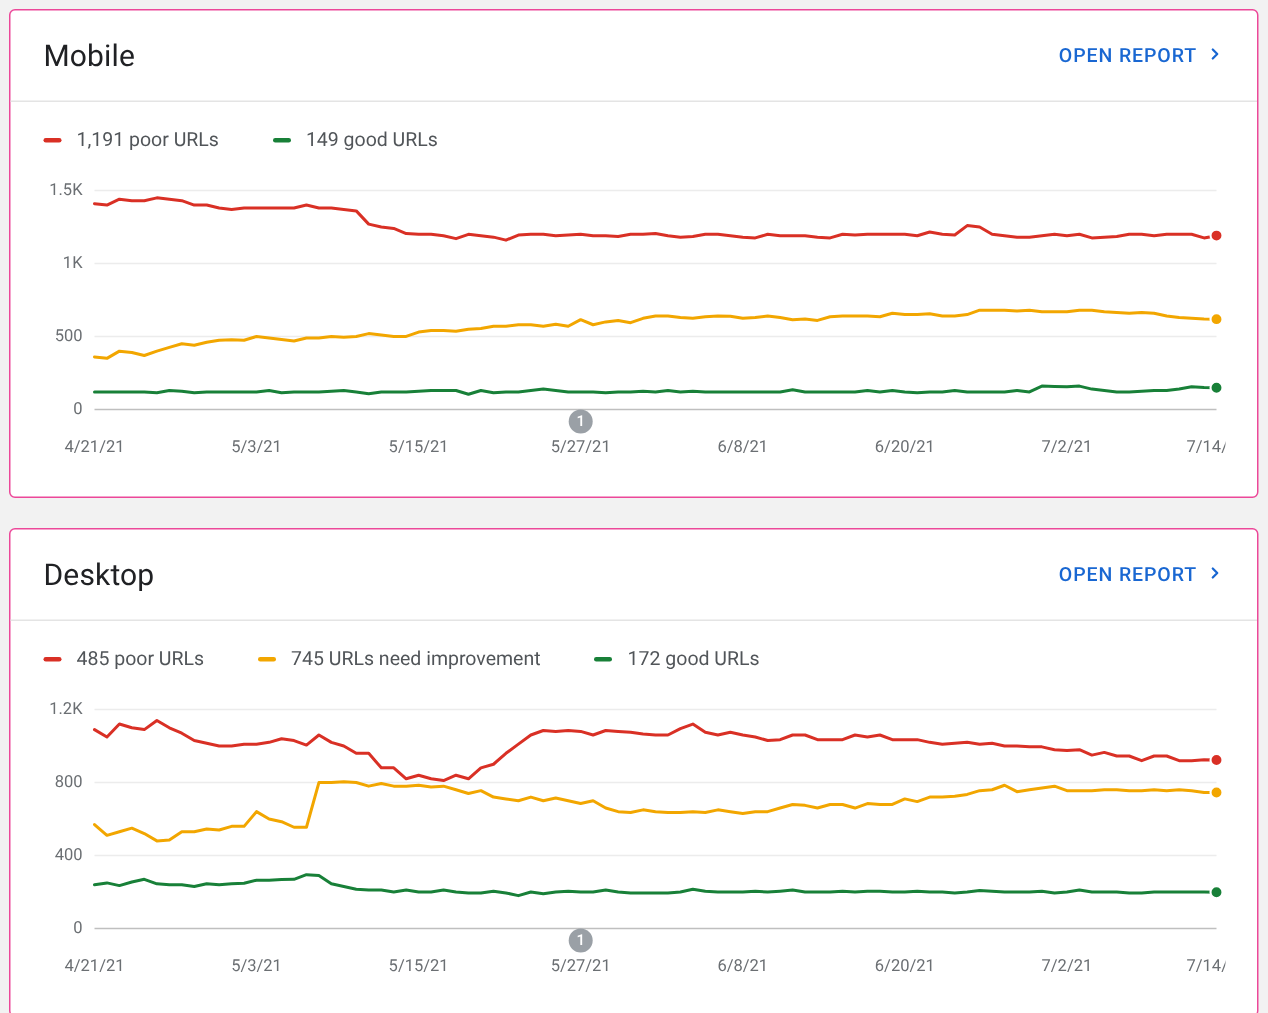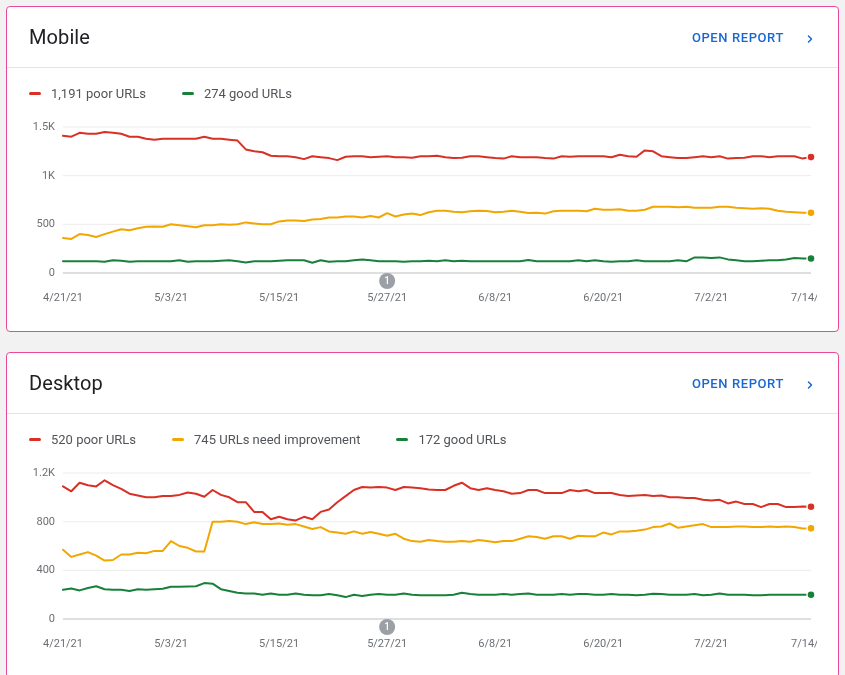--- a/index.html
+++ b/index.html
@@ -30,22 +30,22 @@
     padding: 18px 22px 18px 22px;
   }
   .card-title {
     font-size: 20px;
     font-weight: 400;
     color: #202124;
     letter-spacing: 0.1px;
   }
   .open-report {
     display: inline-flex;
-    align-items: flex-end;
-    gap: 20px;
+    align-items: flex-start;
+    gap: 6px;
     color: #1967d2;
     font-size: 13px;
     font-weight: 500;
     letter-spacing: 0.6px;
     cursor: pointer;
     user-select: none;
   }
   .open-report svg { display: block; }
 
   .card-body {
@@ -135,21 +135,21 @@
       </div>
     </div>
     <div class="card-body">
       <div class="legend">
         <span class="legend-item">
           <span class="swatch" style="background:#d93025"></span>
           <span>1,191 poor URLs</span>
         </span>
         <span class="legend-item">
           <span class="swatch" style="background:#188038"></span>
-          <span>274 good URLs</span>
+          <span>149 good URLs</span>
         </span>
       </div>
       <div class="chart-wrap" id="chart-0">
           <svg class="chart-svg" width="788" height="190" viewBox="0 0 788 190">
             <line class="baseline" x1="34" x2="782" y1="152" y2="152"></line>
             <text class="ytick-label" x="26" y="152">0</text>
             <line class="grid-line" x1="34" x2="782" y1="103.33333333333334" y2="103.33333333333334"></line>
             <text class="ytick-label" x="26" y="103.33333333333334">500</text>
             <line class="grid-line" x1="34" x2="782" y1="54.66666666666667" y2="54.66666666666667"></line>
             <text class="ytick-label" x="26" y="54.66666666666667">1K</text>
@@ -185,21 +185,21 @@
           <svg width="12" height="12" viewBox="0 0 24 24">
               <path d="M9 6l6 6-6 6" stroke="#1967d2" stroke-width="3" fill="none" stroke-linecap="round" stroke-linejoin="round"></path>
             </svg>
         </span>
       </div>
     </div>
     <div class="card-body">
       <div class="legend">
         <span class="legend-item">
           <span class="swatch" style="background:#d93025"></span>
-          <span>520 poor URLs</span>
+          <span>485 poor URLs</span>
         </span>
         <span class="legend-item">
           <span class="swatch" style="background:#f2a600"></span>
           <span>745 URLs need improvement</span>
         </span>
         <span class="legend-item">
           <span class="swatch" style="background:#188038"></span>
           <span>172 good URLs</span>
         </span>
       </div>

